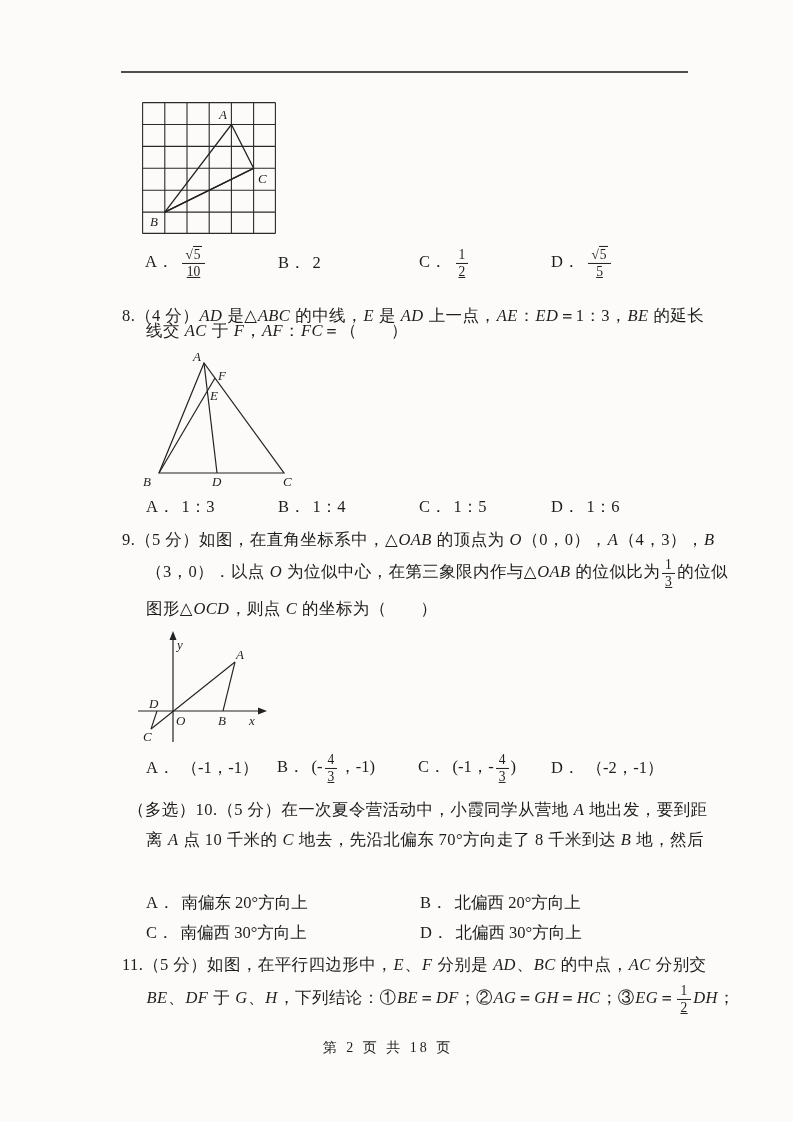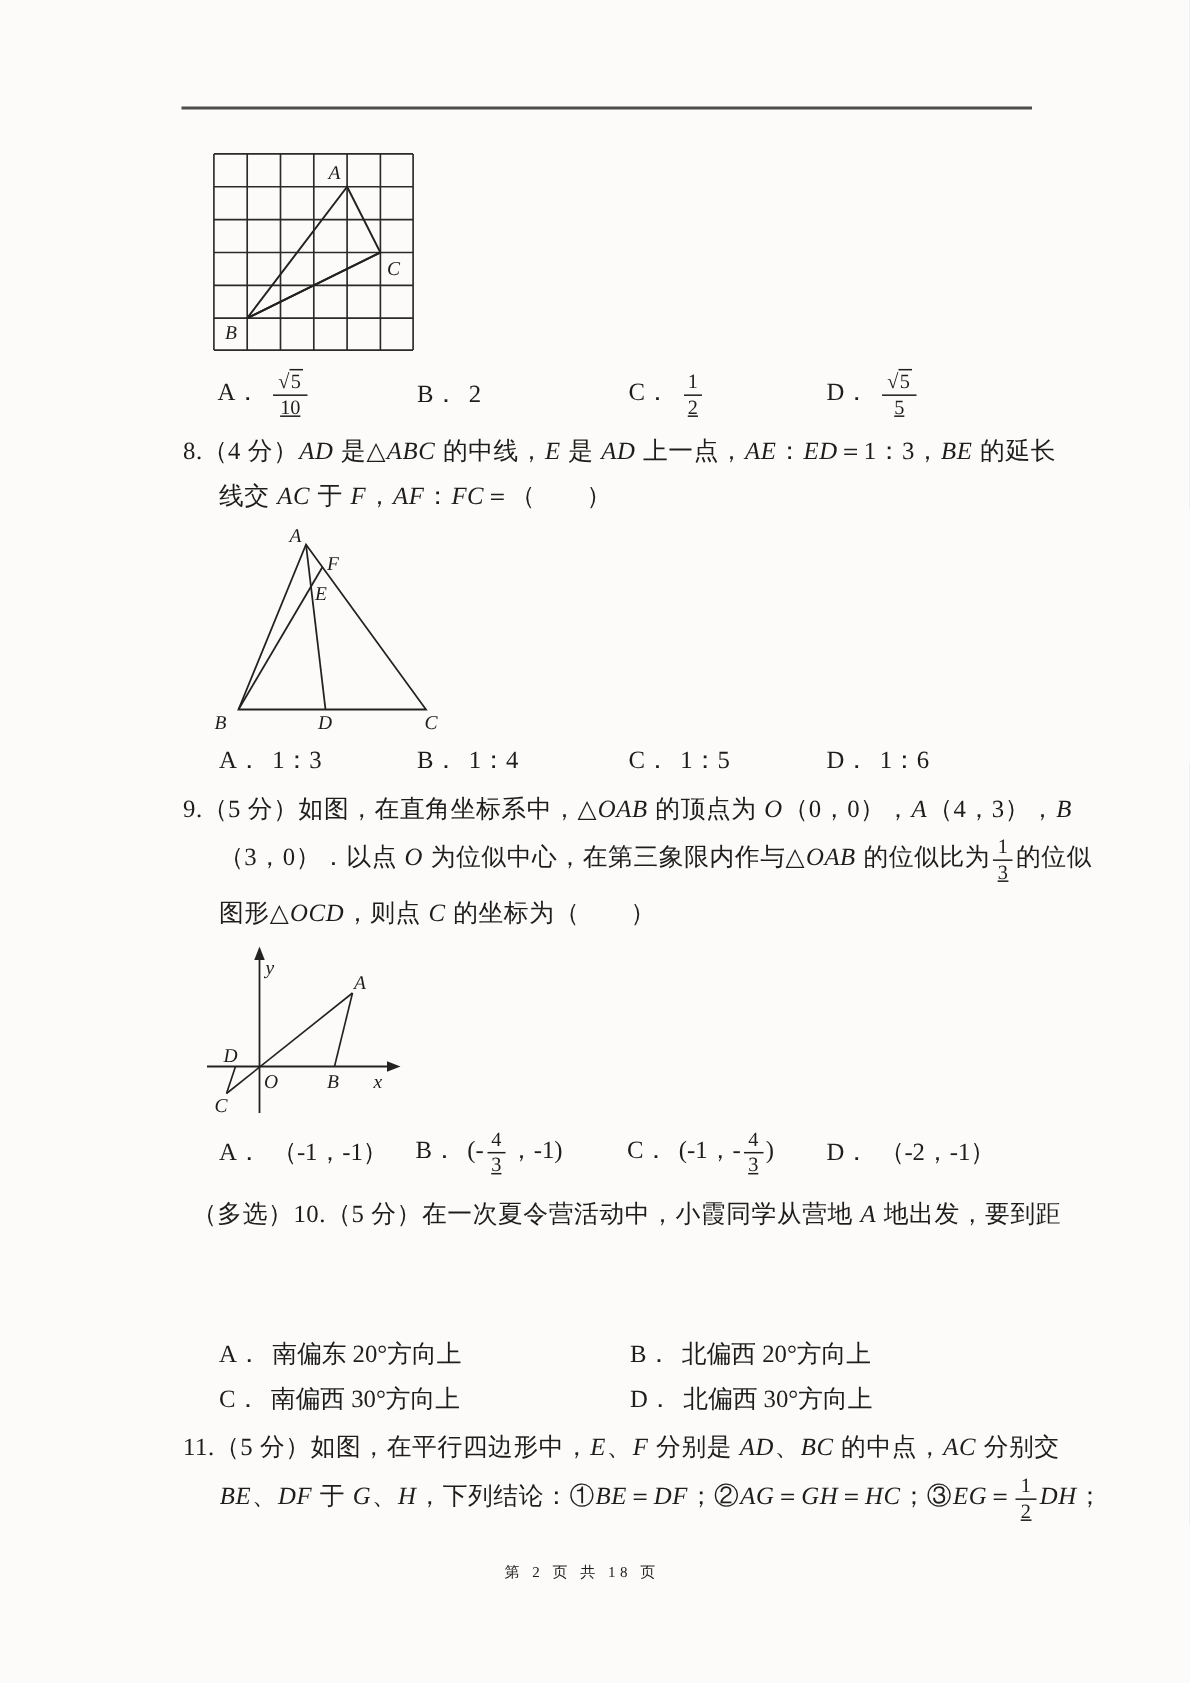--- a/index.html
+++ b/index.html
@@ -19,21 +19,21 @@
   i{font-style:italic;padding:0 .5px;}
   .frac{
     display:inline-flex;flex-direction:column;align-items:center;
     vertical-align:middle;font-size:.82em;line-height:1.15;margin:0 2px;
   }
   .frac .num{border-bottom:1.3px solid #1d1d1d;padding:0 3px;}
   .frac .den{padding:0 3px;text-decoration:underline;}
   .ovl{border-top:1.3px solid #1d1d1d;padding:0 1px;}
   svg{position:absolute;overflow:visible;}
   svg text{font-family:"Liberation Serif","DejaVu Serif",serif;font-style:italic;font-size:13px;fill:#1d1d1d;}
-  .footer{position:absolute;left:0;width:776px;text-align:center;font-size:10px;letter-spacing:3px;transform:translateY(-50%);}
+  .footer{position:absolute;left:0;width:776px;text-align:center;font-size:14px;letter-spacing:3px;transform:translateY(-50%);}
 </style>
 </head>
 <body>
 
 <div id="page">
 
   <div class="rule"></div>
 
   <svg style="left:142px;top:102px" width="134" height="132" viewBox="0 0 134 132">
     <g stroke="#2a2a2a" stroke-width="1.1" fill="none">
@@ -54,21 +54,21 @@
   <span class="opt" style="left:278px;top:263px"><span class="opt-letter">B．</span><span class="opt-body">2</span></span>
   <span class="opt" style="left:419px;top:263px"><span class="opt-letter">C．</span><span class="opt-body"><span class="frac">
           <span class="num">1</span>
           <span class="den">2</span>
         </span></span></span>
   <span class="opt" style="left:551px;top:263px"><span class="opt-letter">D．</span><span class="opt-body"><span class="frac">
           <span class="num">√<span class="ovl">5</span></span>
           <span class="den">5</span>
         </span></span></span>
 
-  <div class="line" style="left:122px;top:301px">8.（4 分）<i>AD</i> 是△<i>ABC</i> 的中线，<i>E</i> 是 <i>AD</i> 上一点，<i>AE</i>：<i>ED</i>＝1：3，<i>BE</i> 的延长</div>
+  <div class="line" style="left:122px;top:316px">8.（4 分）<i>AD</i> 是△<i>ABC</i> 的中线，<i>E</i> 是 <i>AD</i> 上一点，<i>AE</i>：<i>ED</i>＝1：3，<i>BE</i> 的延长</div>
   <div class="line" style="left:146px;top:331px">线交 <i>AC</i> 于 <i>F</i>，<i>AF</i>：<i>FC</i>＝（　　）</div>
 
   <svg style="left:140px;top:350px" width="160" height="140" viewBox="0 0 160 140">
     <g stroke="#222" stroke-width="1.2" fill="none">
       <polygon points="64,13 19,123 144,123"></polygon>
       <line x1="64" y1="13" x2="77" y2="123"></line>
       <line x1="19" y1="123" x2="75" y2="28"></line>
     </g>
     <text x="61" y="11" text-anchor="end">A</text>
     <text x="78" y="30">F</text>
@@ -116,20 +116,21 @@
           <span class="num">4</span>
           <span class="den">3</span>
         </span>，-1)</span></span>
   <span class="opt" style="left:418px;top:768px"><span class="opt-letter">C．</span><span class="opt-body">(-1，-<span class="frac">
           <span class="num">4</span>
           <span class="den">3</span>
         </span>)</span></span>
   <span class="opt" style="left:551px;top:768px"><span class="opt-letter">D．</span><span class="opt-body">（-2，-1）</span></span>
 
   <div class="line" style="left:128px;top:810px">（多选）10.（5 分）在一次夏令营活动中，小霞同学从营地 <i>A</i> 地出发，要到距</div>
+  <div class="line" style="left:146px;top:840px">离 <i>A</i> 点 10 千米的 <i>C</i> 地去，先沿北偏东 70°方向走了 8 千米到达 <i>B</i> 地，然后</div>
 
   <span class="opt" style="left:146px;top:903px"><span class="opt-letter">A．</span><span class="opt-body">南偏东 20°方向上</span></span>
   <span class="opt" style="left:420px;top:903px"><span class="opt-letter">B．</span><span class="opt-body">北偏西 20°方向上</span></span>
   <span class="opt" style="left:146px;top:933px"><span class="opt-letter">C．</span><span class="opt-body">南偏西 30°方向上</span></span>
   <span class="opt" style="left:420px;top:933px"><span class="opt-letter">D．</span><span class="opt-body">北偏西 30°方向上</span></span>
 
   <div class="line" style="left:122px;top:965px">11.（5 分）如图，在平行四边形中，<i>E</i>、<i>F</i> 分别是 <i>AD</i>、<i>BC</i> 的中点，<i>AC</i> 分别交</div>
   <div class="line" style="left:146px;top:999px"><i>BE</i>、<i>DF</i> 于 <i>G</i>、<i>H</i>，下列结论：①<i>BE</i>＝<i>DF</i>；②<i>AG</i>＝<i>GH</i>＝<i>HC</i>；③<i>EG</i>＝<span class="frac">
         <span class="num">1</span>
         <span class="den">2</span>

